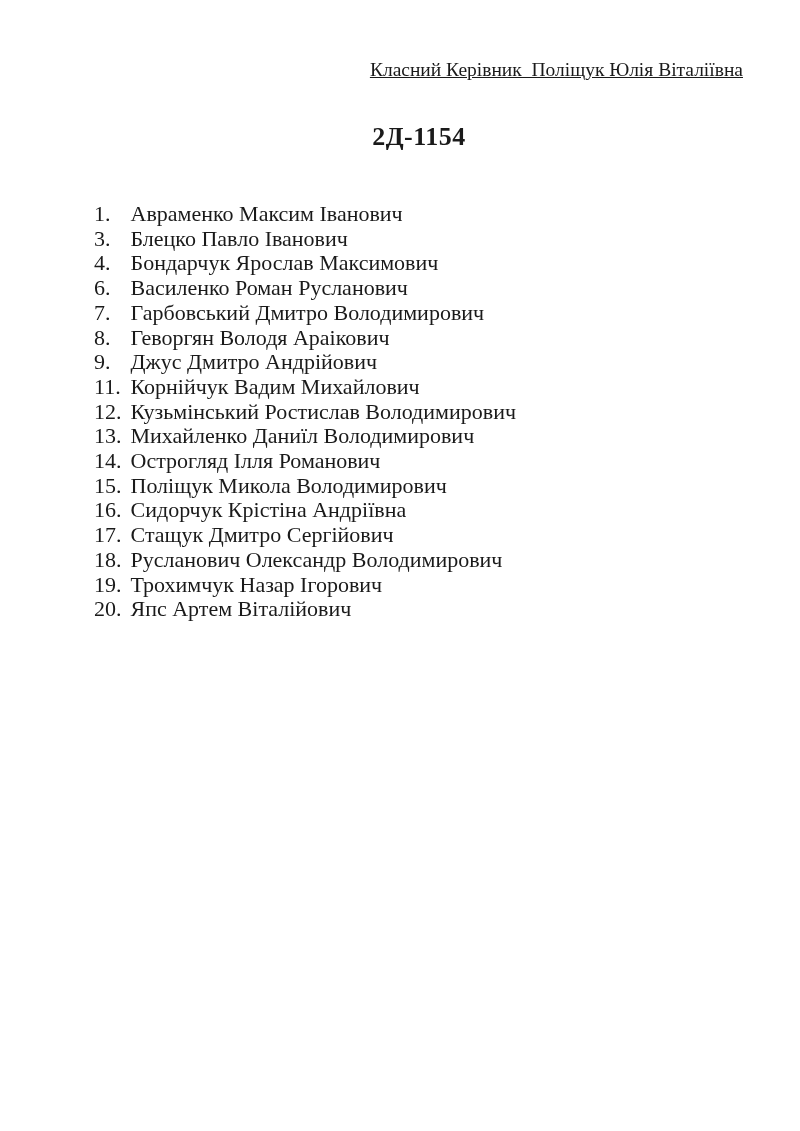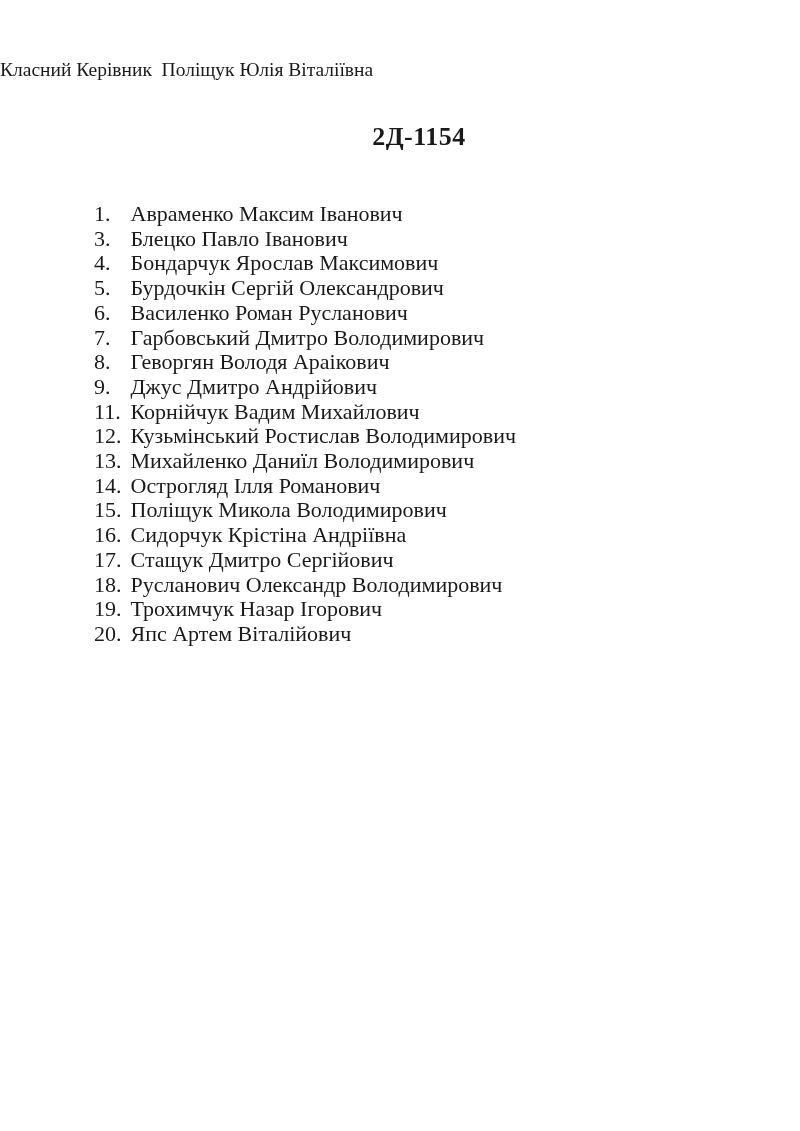--- a/index.html
+++ b/index.html
@@ -14,23 +14,25 @@
     background: #ffffff;
     font-family: "Liberation Serif", "DejaVu Serif", serif;
     color: #1a1a1a;
     overflow: hidden;
   }
   .doc-header {
     position: absolute;
     top: 58px;
     left: 0;
     right: 57px;
+    text-align: right;
     font-size: 19.5px;
     line-height: 24px;
     white-space: pre;
+    text-decoration: underline;
   }
   .doc-title {
     position: absolute;
     top: 122px;
     left: 19px;
     width: 800px;
     margin: 0;
     text-align: center;
     font-size: 26px;
     line-height: 30px;
@@ -69,24 +71,20 @@
       <span class="num">1.</span>
       <span class="name">Авраменко Максим Іванович</span>
     </li>
     <li>
       <span class="num">3.</span>
       <span class="name">Блецко Павло Іванович</span>
     </li>
     <li>
       <span class="num">4.</span>
       <span class="name">Бондарчук Ярослав Максимович</span>
-    </li>
-    <li>
-      <span class="num">5.</span>
-      <span class="name">Бурдочкін Сергій Олександрович</span>
     </li>
     <li>
       <span class="num">6.</span>
       <span class="name">Василенко Роман Русланович</span>
     </li>
     <li>
       <span class="num">7.</span>
       <span class="name">Гарбовський Дмитро Володимирович</span>
     </li>
     <li>

